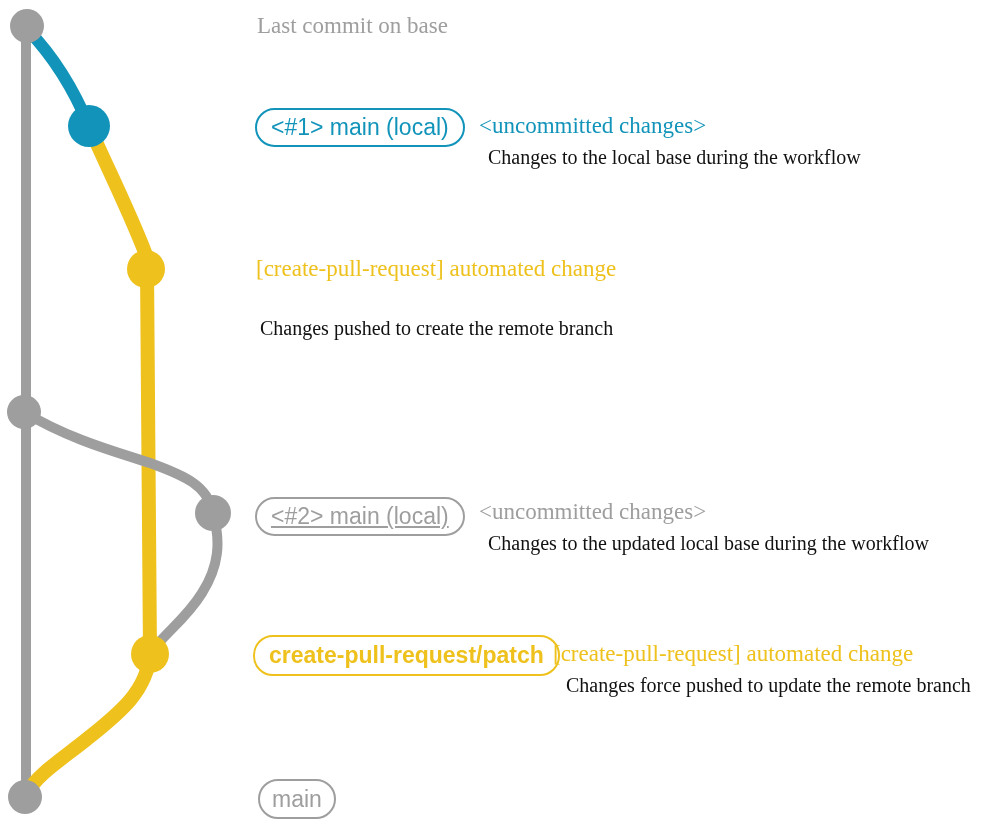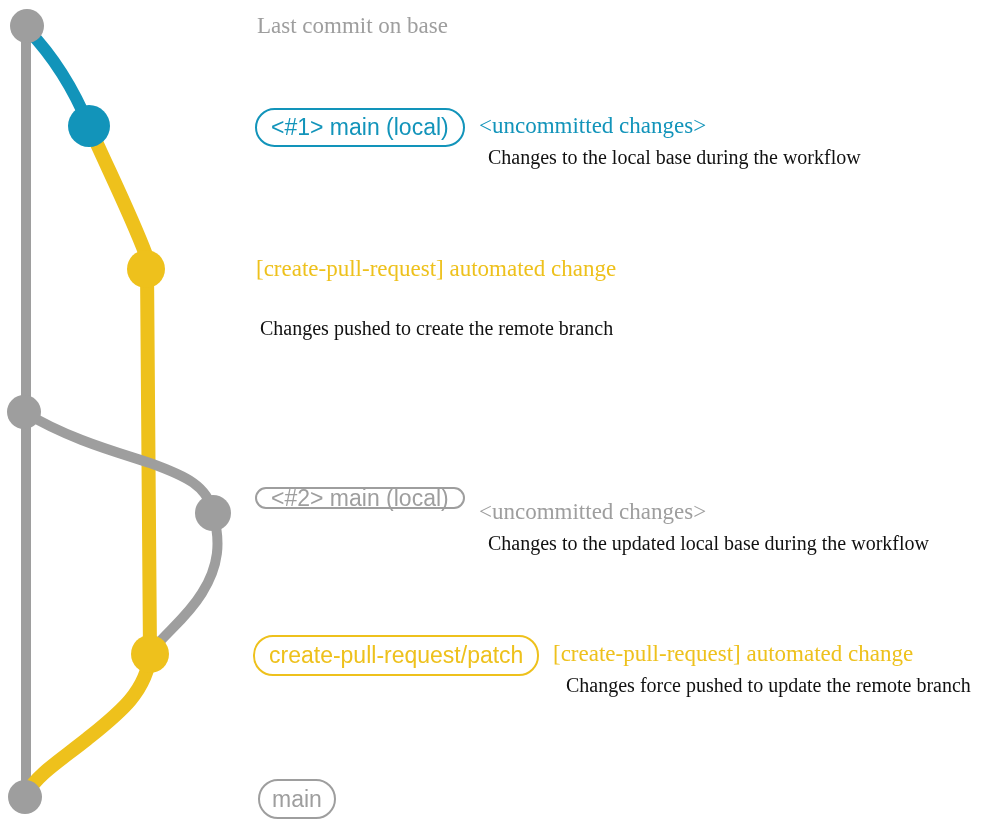--- a/index.html
+++ b/index.html
@@ -45,21 +45,21 @@
     display:flex;
     align-items:center;
     border:2px solid;
     border-radius:20px;
     padding:0 14px;
     font-size:23px;
     white-space:nowrap;
   }
   .pill-blue{border-color:var(--blue);color:var(--blue);}
   .pill-gray{border-color:var(--gray);color:var(--gray);}
-  .pill-yellow{border-color:var(--yellow);color:var(--yellow);}
+  .pill-yellow{border-color:var(--yellow);color:var(--yellow);font-weight:bold;}
 </style>
 </head>
 <body>
 
 <div class="canvas">
 
   <svg class="graph-svg" width="981" height="827" viewBox="0 0 981 827">
 
     <path class="branch-path stroke-gray" stroke-width="10" d="M 26 26 L 26 797"></path>
 
@@ -83,21 +83,21 @@
   <div class="pill pill-blue" style="left:255px;top:108px;height:39px;">
     <span>&lt;#1&gt; main (local)</span>
   </div>
   <div class="label blue-text" style="left:479px;top:112px;">&lt;uncommitted changes&gt;</div>
   <div class="serif-note" style="left:488px;top:146px;">Changes to the local base during the workflow</div>
 
   <div class="label yellow-text" style="left:256px;top:255px;">[create-pull-request] automated change</div>
   <div class="serif-note" style="left:260px;top:289px;margin-top:28px;">Changes pushed to create the remote branch</div>
 
 
-  <div class="pill pill-gray" style="left:255px;top:487px;height:22px;">
+  <div class="pill pill-gray" style="left:255px;top:497px;height:39px;text-decoration:underline;">
     <span>&lt;#2&gt; main (local)</span>
   </div>
   <div class="label gray-text" style="left:479px;top:498px;">&lt;uncommitted changes&gt;</div>
   <div class="serif-note" style="left:488px;top:532px;">Changes to the updated local base during the workflow</div>
 
   <div class="pill pill-yellow" style="left:253px;top:635px;height:41px;">
     <span>create-pull-request/patch</span>
   </div>
   <div class="label yellow-text" style="left:553px;top:640px;">[create-pull-request] automated change</div>
   <div class="serif-note" style="left:566px;top:674px;">Changes force pushed to update the remote branch</div>

